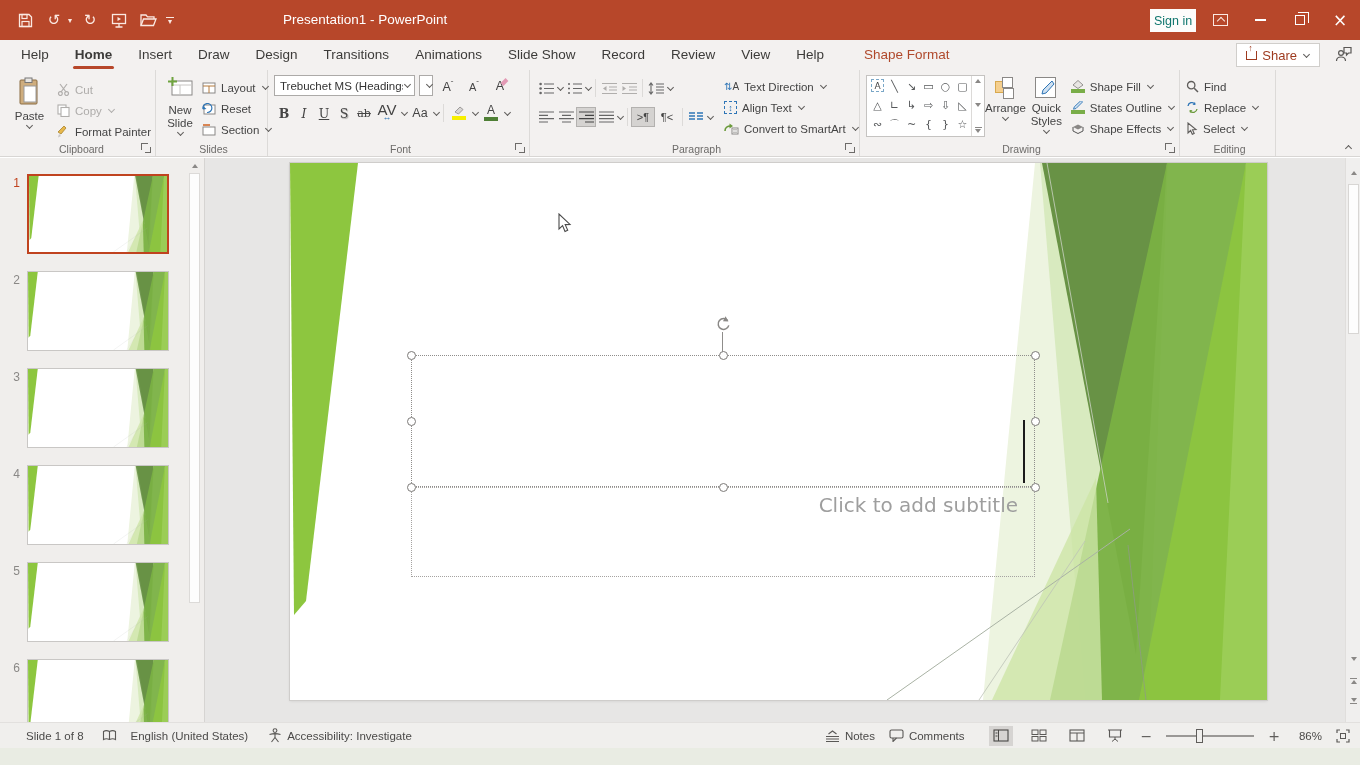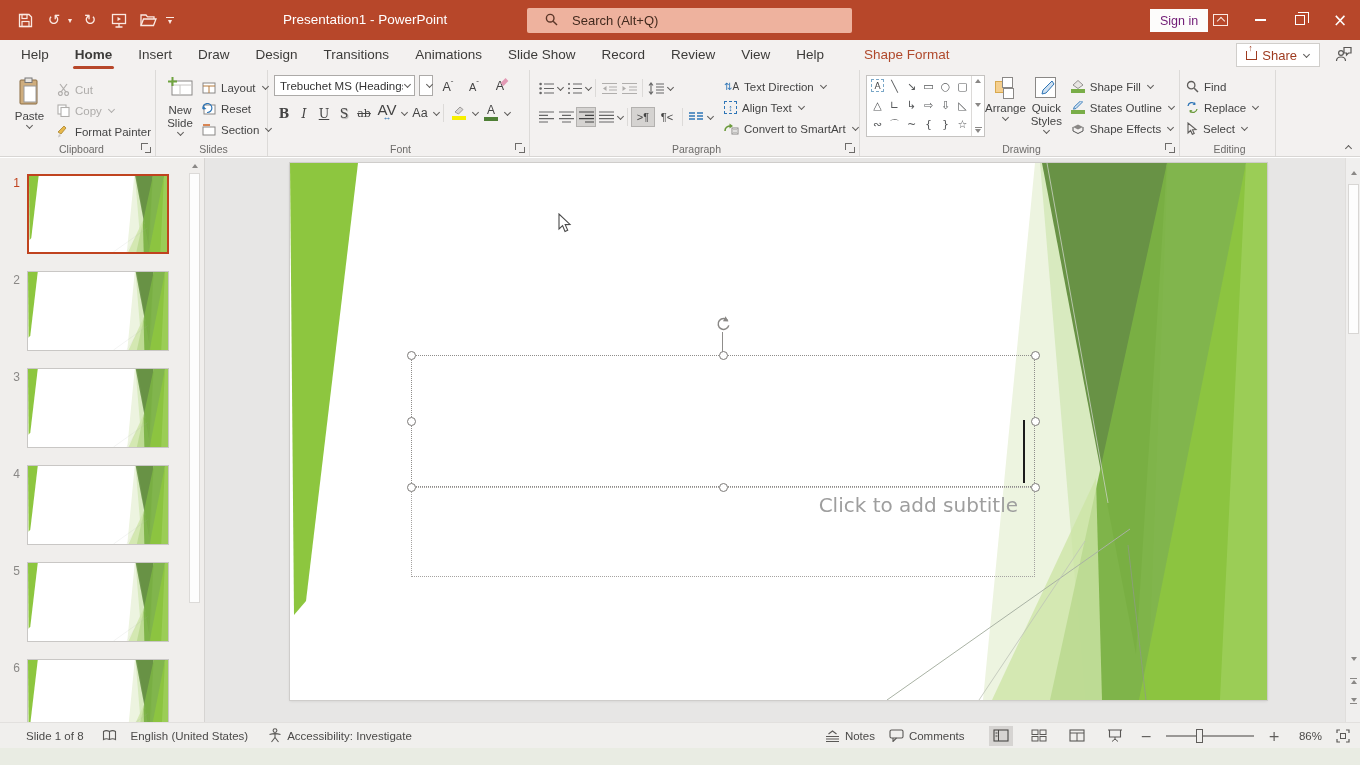--- a/index.html
+++ b/index.html
@@ -10,21 +10,21 @@
   .titlebar { position:absolute; left:0; top:0; width:100%; height:40px; background:#b7472a; display:flex; align-items:center; color:#fff; }
   .qat { display:flex; align-items:center; gap:7px; margin-left:14px; }
   .qat-btn { width:22px; height:22px; display:flex; align-items:center; justify-content:center; color:#fbe9e2; font-size:15px; font-family:"DejaVu Sans",sans-serif; }
   .qat-chev { font-size:8px; color:#fbe9e2; margin-left:-4px; }
   .qat-ovf { display:flex; flex-direction:column; align-items:center; color:#fbe9e2; }
   .qat-ovf i { display:block; width:8px; height:1px; background:#fbe9e2; margin-bottom:1px; }
   .qat-ovf b { font-size:8px; font-weight:normal; line-height:5px; }
   .doc-title { position:absolute; left:283px; top:0; height:40px; line-height:40px; font-size:13.5px; color:#fff; white-space:nowrap; }
   .search-pill { position:absolute; left:527px; top:8px; width:325px; height:25px; background:#eeb29e; border-radius:2px; display:flex; align-items:center; color:#432a1e; font-size:13px; cursor:pointer; }
   .search-pill .mag { margin:0 14px 0 18px; }
-  .signin { position:absolute; left:1150px; top:9px; height:23px; background:#fdfcfb; color:#701a75; font-size:12.5px; display:flex; align-items:center; padding:0 10px; }
+  .signin { position:absolute; left:1150px; top:9px; height:23px; background:#fdfcfb; color:#0f766e; font-size:12.5px; display:flex; align-items:center; padding:0 4px; }
   .winctl { position:absolute; right:0; top:0; height:40px; display:flex; align-items:center; }
   .winctl .wbtn { width:40px; height:40px; display:flex; align-items:center; justify-content:center; color:#fff; }
   .ribdisp { width:15px; height:12px; border:1.2px solid #fbe9e2; position:relative; }
   .ribdisp::after { content:""; position:absolute; left:4px; top:3px; width:5px; height:5px; border-left:1.2px solid #fbe9e2; border-top:1.2px solid #fbe9e2; transform:rotate(45deg); }
   .minim { width:11px; height:1.4px; background:#fff; }
   .restore { width:10px; height:10px; border:1.2px solid #fff; position:relative; background:#b7472a; }
   .restore::before { content:""; position:absolute; left:2px; top:-4px; width:10px; height:10px; border-top:1.2px solid #fff; border-right:1.2px solid #fff; }
   .closex { font-size:17px; font-family:"DejaVu Sans",sans-serif; }
 
   
@@ -140,30 +140,20 @@
             <path d="M1 12.5 V2 H6 L7.5 3.8 H14 V6" fill="none" stroke="#fbe9e2" stroke-width="1.3"></path>
             <path d="M1 12.5 L3.5 6 H16 L13.5 12.5 Z" fill="none" stroke="#fbe9e2" stroke-width="1.3"></path>
           </svg>
       </span>
       <span class="qat-ovf">
           <i></i>
           <b>▾</b>
         </span>
     </div>
     <div class="doc-title">Presentation1 - PowerPoint</div>
-    <div class="search-pill">
-      <span class="mag">
-        <svg width="13" height="13" viewBox="0 0 13 13">
-            <circle cx="5.2" cy="5.2" r="3.8" fill="none" stroke="#5b3categorical628" stroke-width="1.4"></circle>
-            <circle cx="5.2" cy="5.2" r="3.8" fill="none" stroke="#5b3628" stroke-width="1.4"></circle>
-            <path d="M8.2 8.2 L12 12" stroke="#5b3628" stroke-width="1.4"></path>
-          </svg>
-      </span>
-      <span>Search (Alt+Q)</span>
-    </div>
     <div class="signin">Sign in</div>
     <div class="winctl">
       <span class="wbtn">
           <span class="ribdisp"></span>
         </span>
       <span class="wbtn">
           <span class="minim"></span>
         </span>
       <span class="wbtn">
           <span class="restore"></span>

